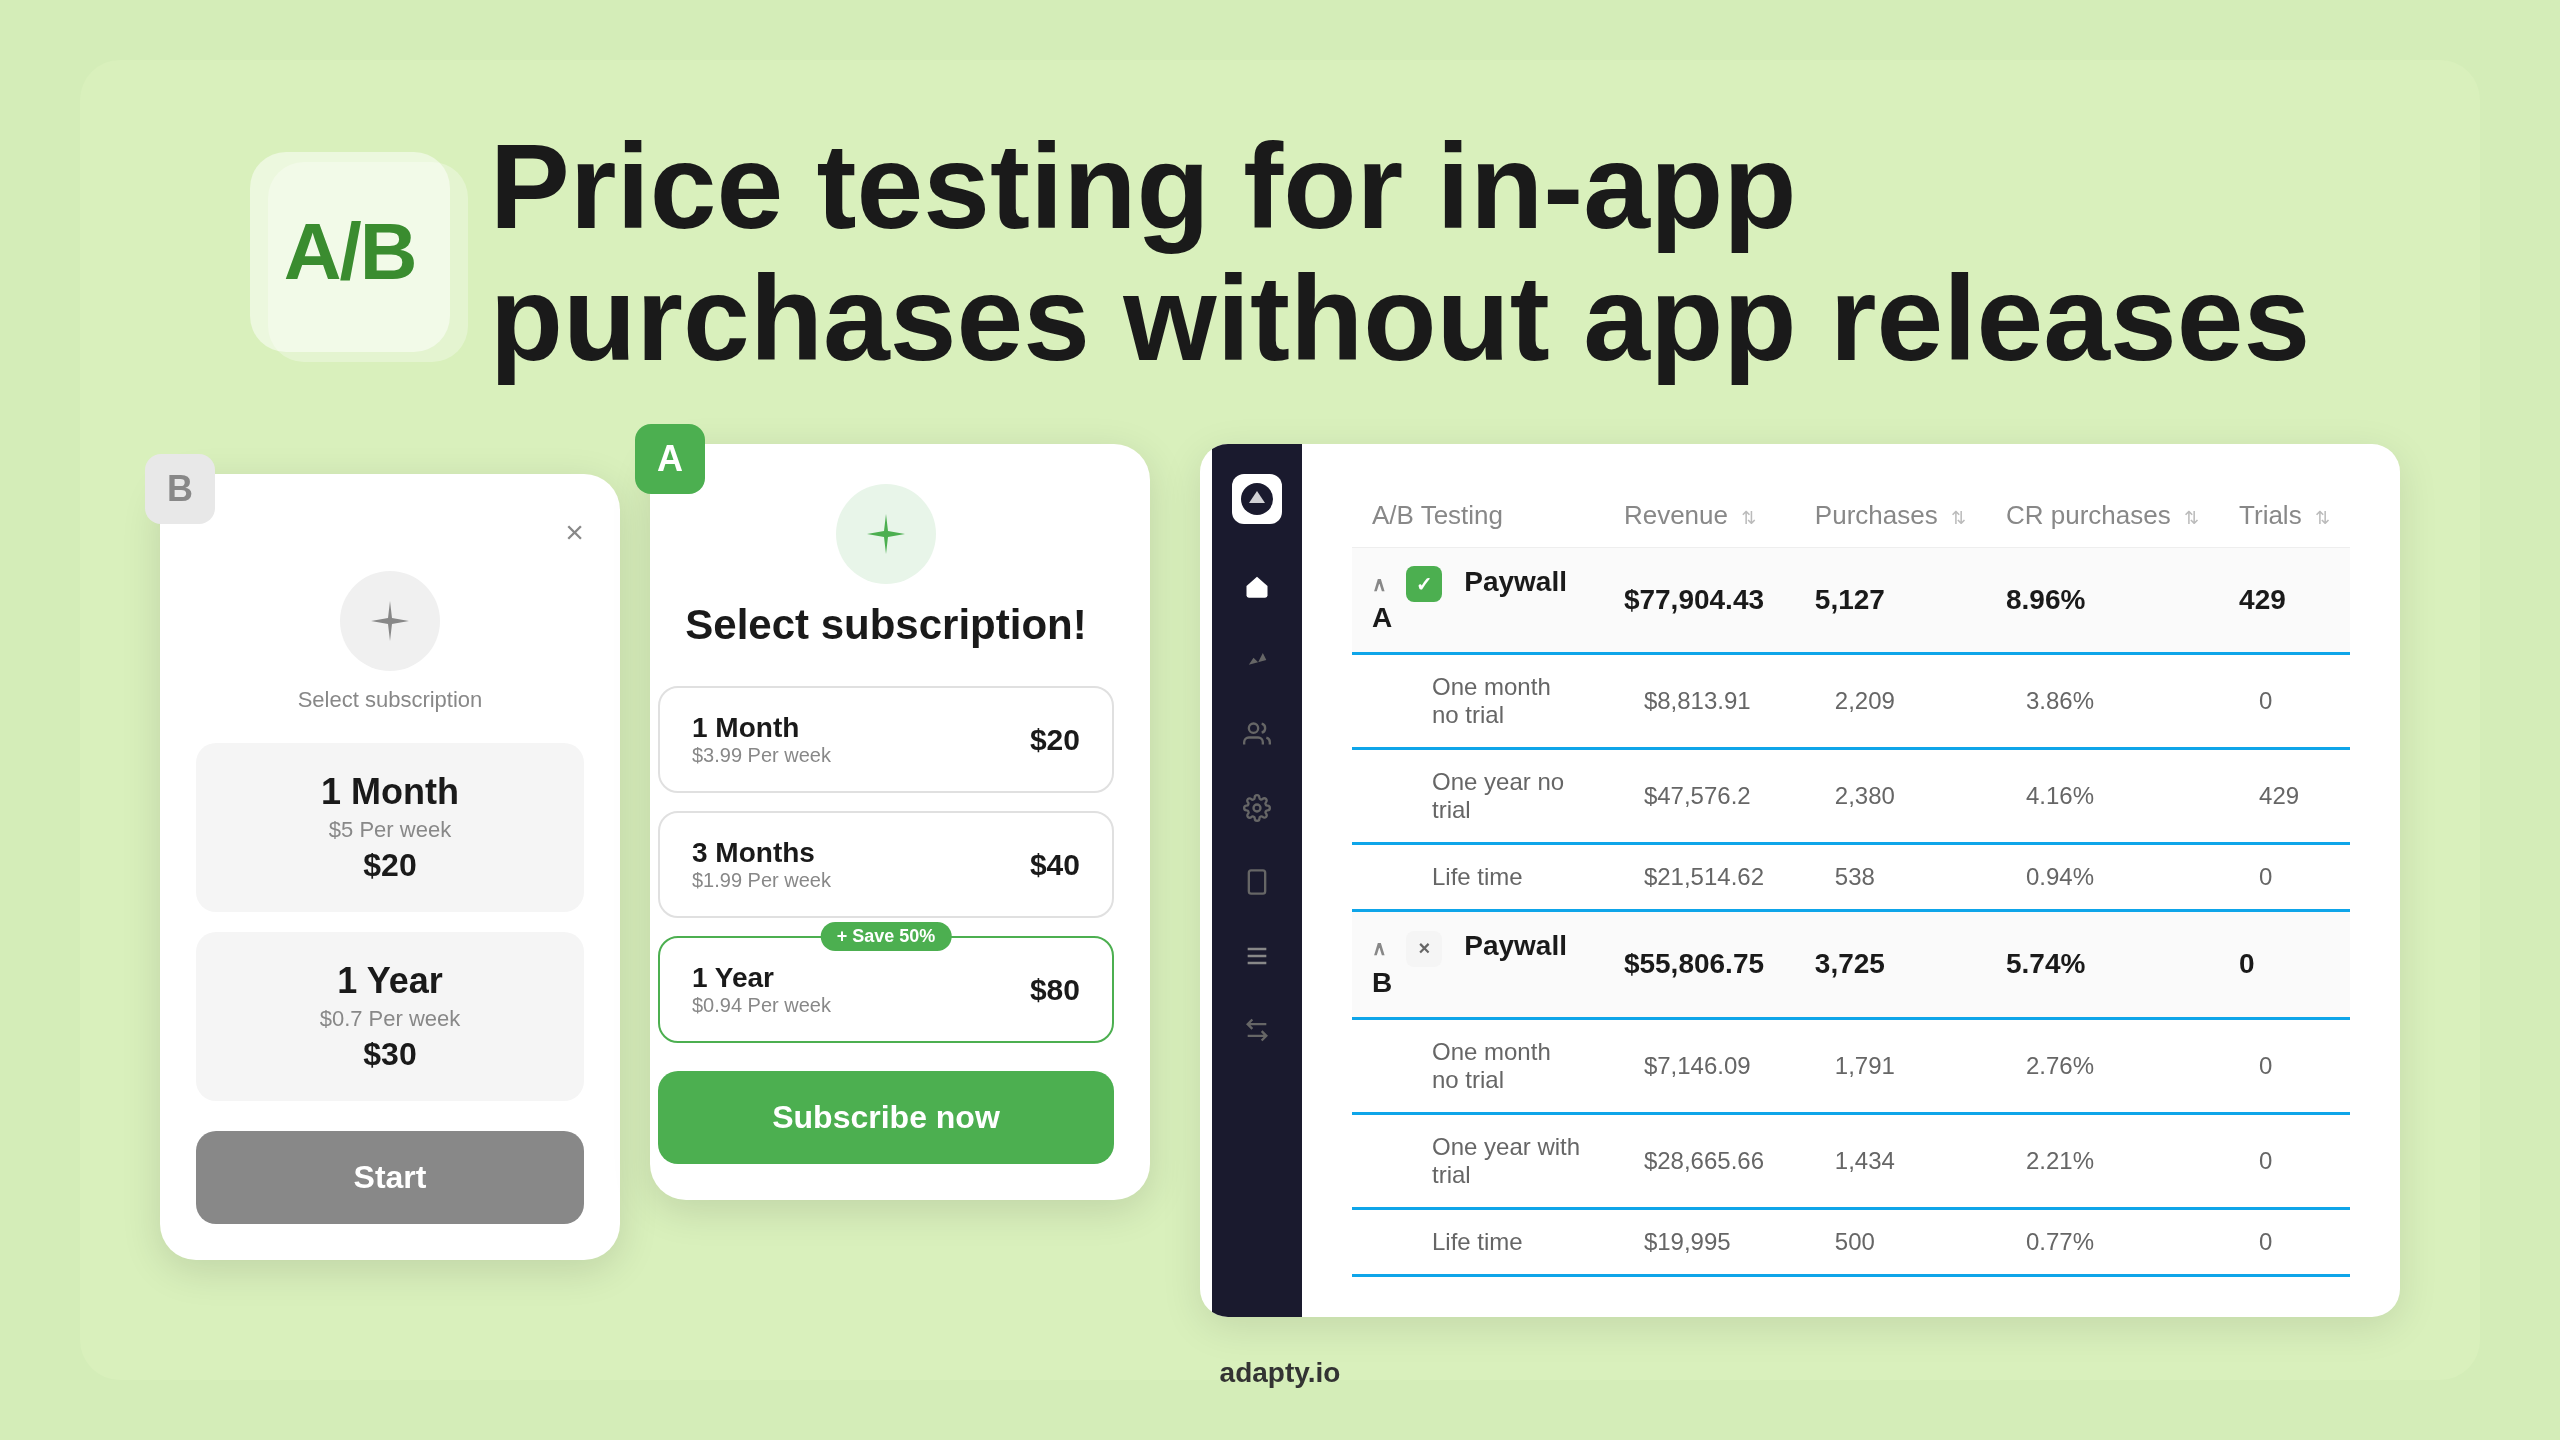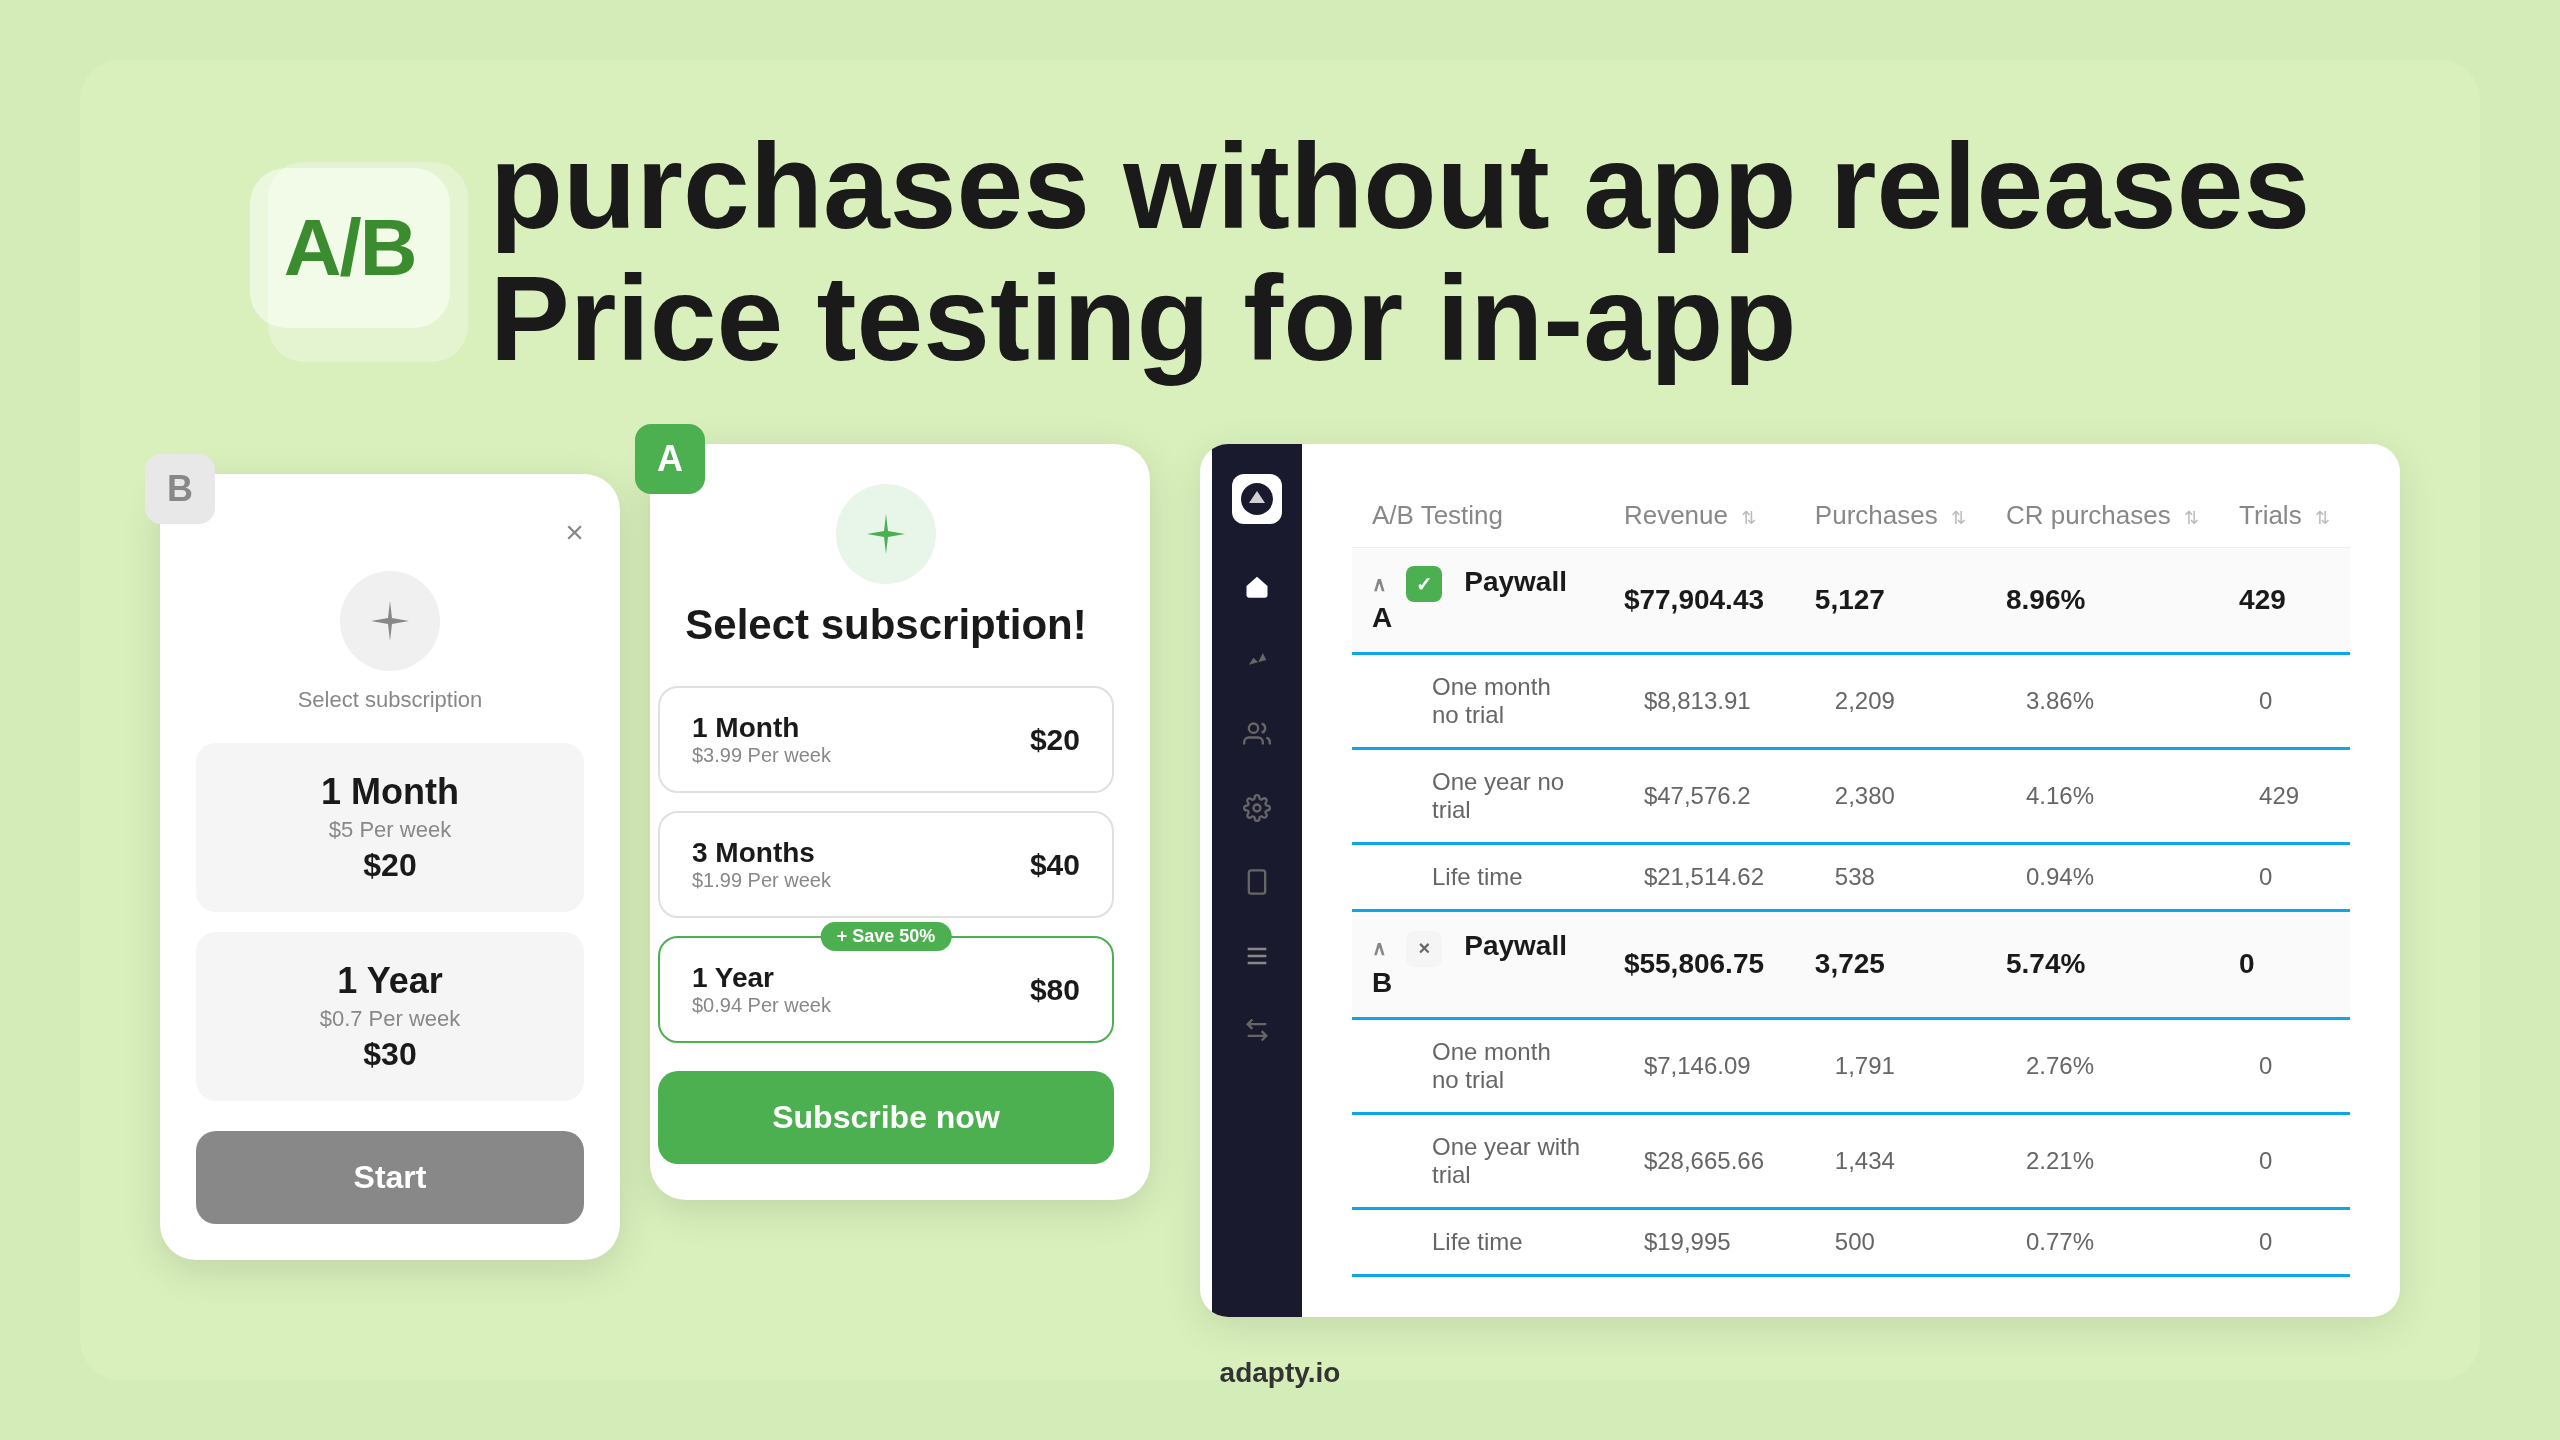--- a/index.html
+++ b/index.html
@@ -34,28 +34,28 @@
     }
     .ab-logo-wrapper {
       position: relative;
       width: 220px;
       height: 200px;
       margin-right: 20px;
       flex-shrink: 0;
     }
     .ab-logo-bg {
       width: 200px;
-      height: 160px;
+      height: 200px;
       background: rgba(255,255,255,0.5);
       border-radius: 36px;
       display: flex;
       align-items: center;
       justify-content: center;
       position: absolute;
-      top: 16px; left: 0;
+      top: 0; left: 0;
     }
     .ab-logo-bg2 {
       width: 200px;
       height: 200px;
       background: rgba(255,255,255,0.3);
       border-radius: 36px;
       position: absolute;
       top: 10px; left: 18px;
     }
     .ab-logo-text {
@@ -421,22 +421,22 @@
 <div class="outer">
 
   <div class="header">
     <div class="ab-logo-wrapper">
       <div class="ab-logo-bg2"></div>
       <div class="ab-logo-bg">
         <span class="ab-logo-text">A/B</span>
       </div>
     </div>
     <div class="header-text">
+      <div>Price testing for in-app</div>
       <div>purchases without app releases</div>
-      <div>Price testing for in-app</div>
     </div>
   </div>
 
   <div class="main-content">
 
     <div class="phones-section">
 
       <div class="phone-b-wrapper">
         <div class="b-badge">B</div>
         <div class="phone-card phone-b">

